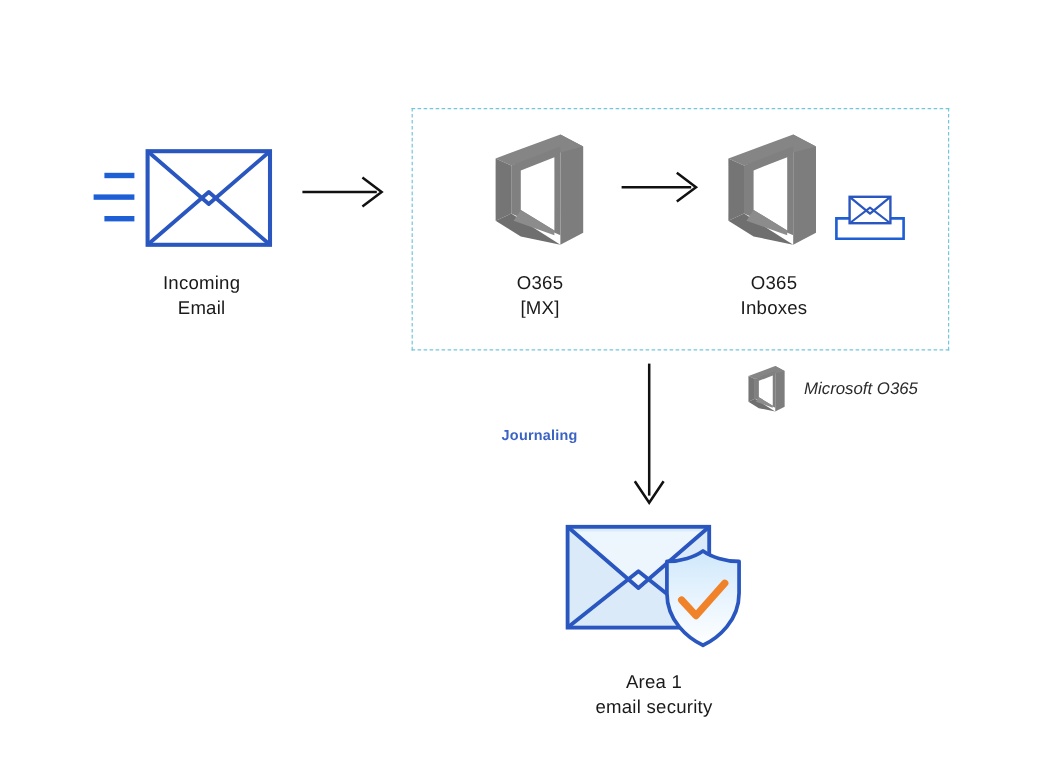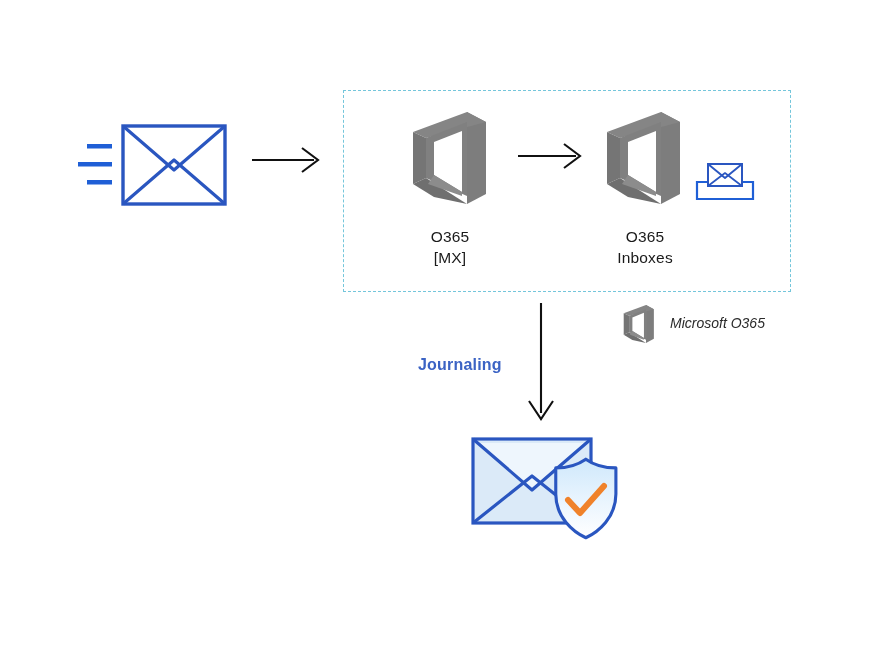--- a/index.html
+++ b/index.html
@@ -35,21 +35,21 @@
   }
   .dashed-zone {
     position: absolute;
     border: 1.6px dashed #74c6db;
     box-sizing: border-box;
     background: transparent;
   }
   .journaling-label {
     position: absolute;
     color: #3b63c4;
-    font-size: 16px;
+    font-size: 12px;
     font-weight: bold;
     font-family: "Liberation Sans", sans-serif;
     letter-spacing: 0.2px;
     white-space: nowrap;
   }
   .legend-label {
     position: absolute;
     color: #2b2b2b;
     font-size: 14px;
     font-family: "Liberation Sans", sans-serif;
@@ -71,20 +71,22 @@
       <rect x="12" y="26" width="25" height="4.5" fill="#1f5fd6"></rect>
       <rect x="3" y="44" width="34" height="4.5" fill="#1f5fd6"></rect>
       <rect x="12" y="62" width="25" height="4.5" fill="#1f5fd6"></rect>
 
       <rect x="48" y="8" width="102" height="78" fill="#ffffff" stroke="#2a56c0" stroke-width="3.4"></rect>
 
       <path d="M48 8 L99 52 L150 8" fill="none" stroke="#2a56c0" stroke-width="3.2" stroke-linejoin="round"></path>
       <path d="M48 86 L99 42 L150 86" fill="none" stroke="#2a56c0" stroke-width="3.2" stroke-linejoin="round"></path>
     </svg>
   </div>
+  <div class="caption" style="left:88px; top:226px; width:160px;">Incoming
+Email</div>
 
   <div class="node" style="left:252px; top:145px; width:75px; height:30px;">
     <svg width="75" height="30" viewBox="0 0 75 30">
       <line x1="0" y1="15" x2="62" y2="15" stroke="#111111" stroke-width="2.1"></line>
       <polyline points="50,3 66,15 50,27" fill="none" stroke="#111111" stroke-width="2.1" stroke-linecap="butt" stroke-linejoin="miter"></polyline>
     </svg>
   </div>
 
   <div class="node" style="left:404px; top:108px; width:92px; height:100px;">
     <svg width="92" height="100" viewBox="0 0 92 100">
@@ -181,14 +183,16 @@
       <path d="M108 35
                C120 35 132 31 139 26
                C146 31 158 35 170 35
                L170 62
                C170 86 152 101 139 107
                C126 101 108 86 108 62 Z" transform="translate(-17,0) scale(0.97) translate(0,2)" fill="url(#shieldGrad)" stroke="#2a56c0" stroke-width="3.2" stroke-linejoin="round"></path>
 
       <polyline points="100,68 112,81 136,54" fill="none" stroke="#f0822a" stroke-width="6" stroke-linecap="round" stroke-linejoin="round"></polyline>
     </svg>
   </div>
+  <div class="caption" style="left:465px; top:558px; width:160px;">Area 1
+email security</div>
 
 </div>
 
 </body></html>

